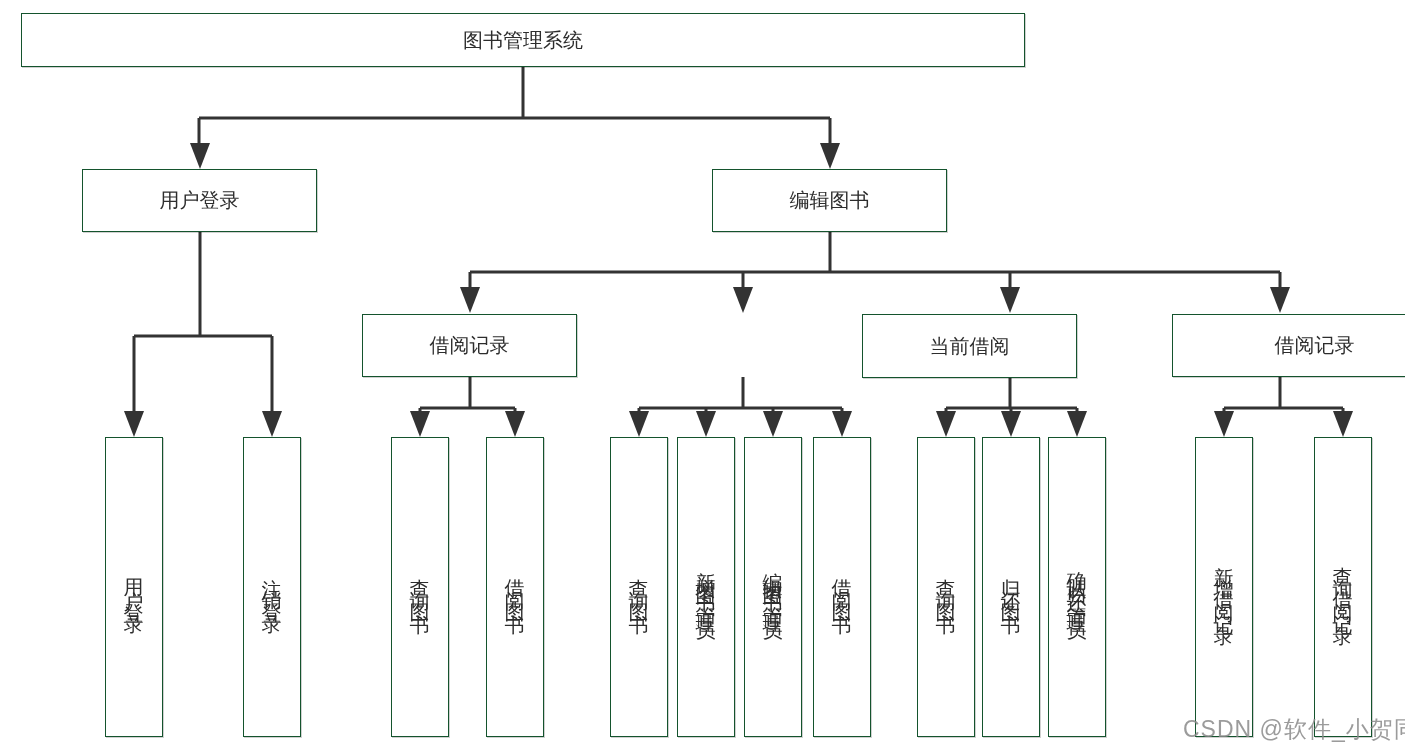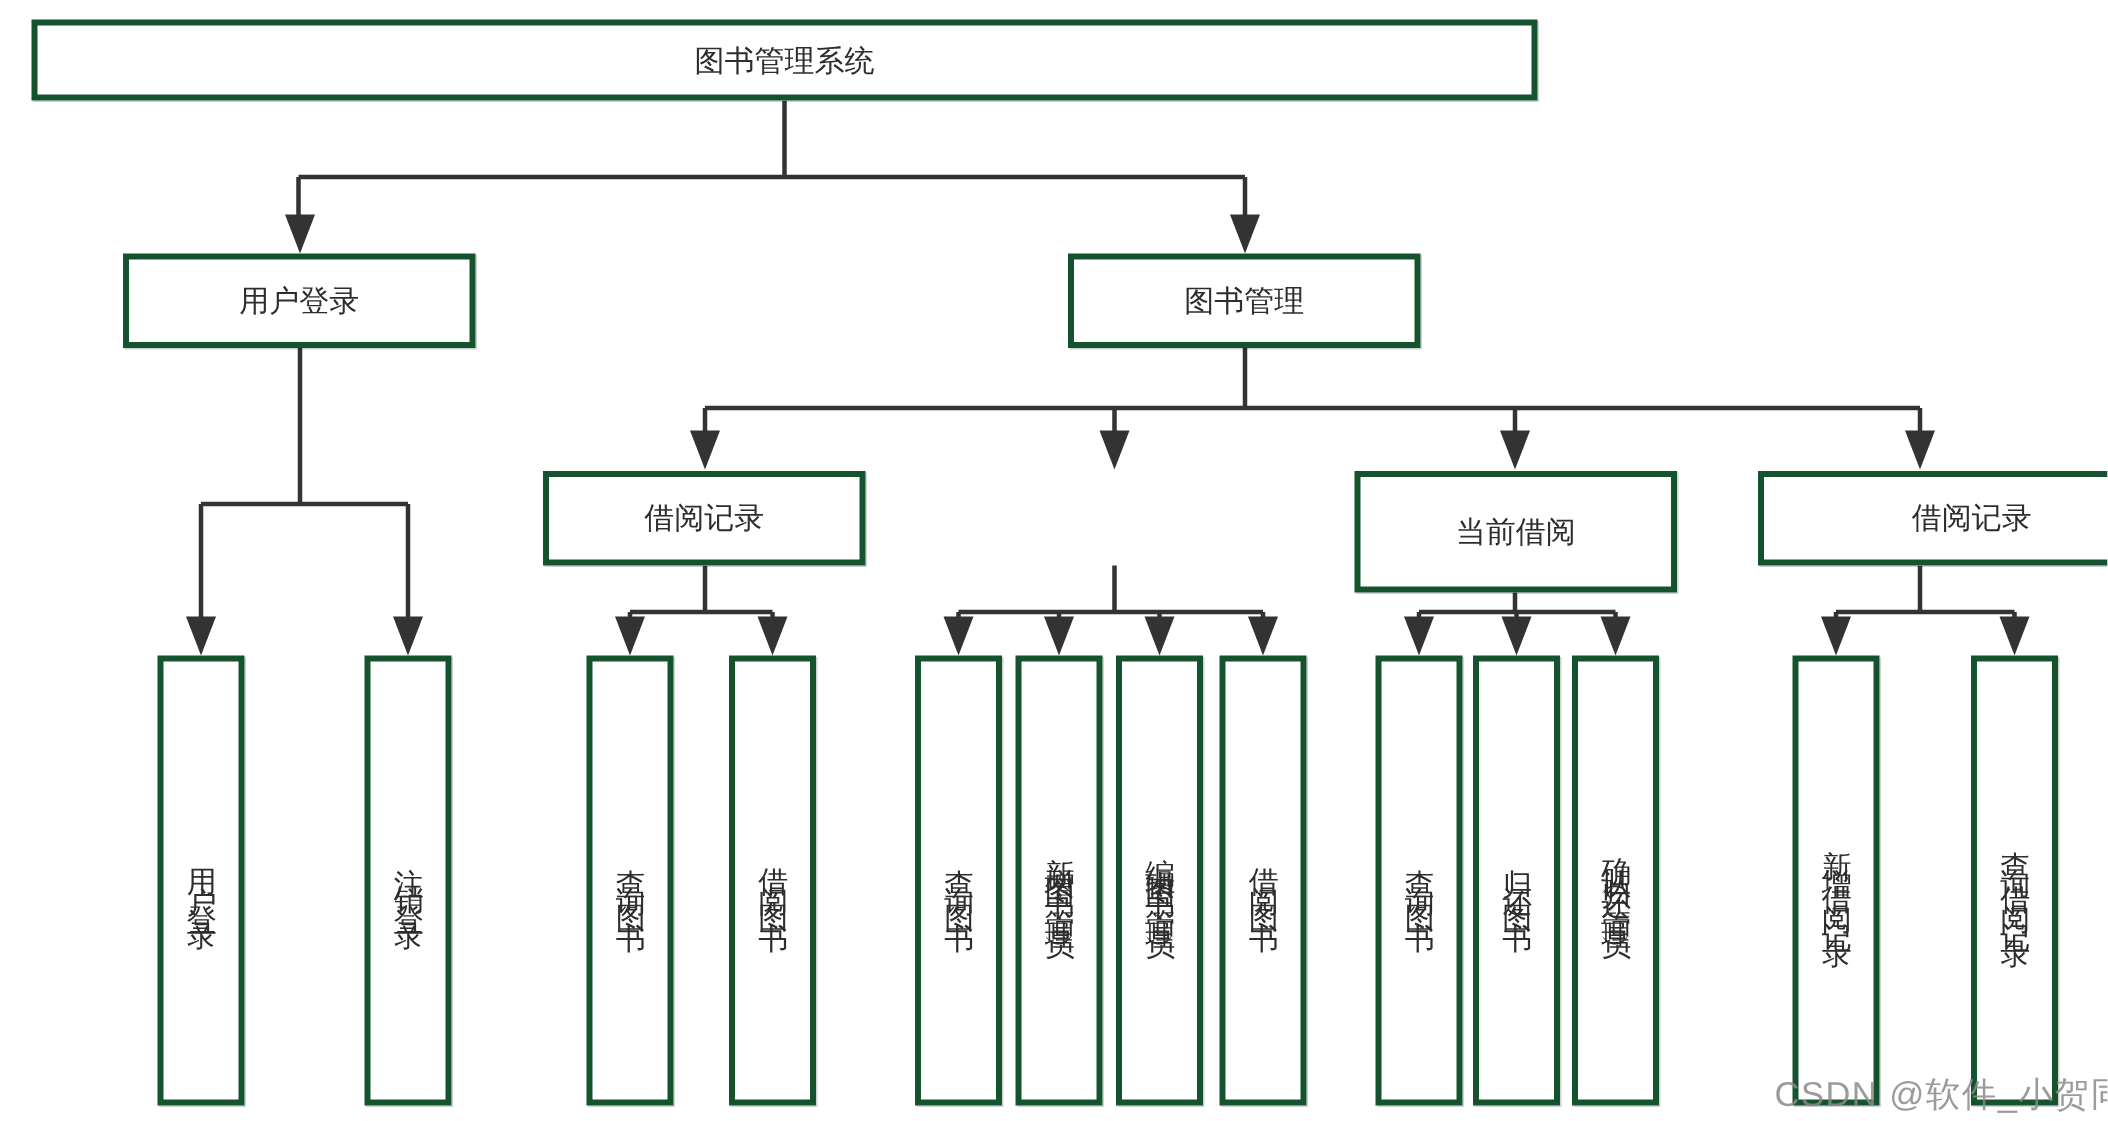--- a/index.html
+++ b/index.html
@@ -3,21 +3,21 @@
 <meta charset="utf-8">
 <style>
   html,body { margin:0; padding:0; background:#ffffff; }
   #stage {
     position:relative; width:1405px; height:747px; background:#ffffff;
     font-family:"Liberation Sans","DejaVu Sans",sans-serif; overflow:hidden;
   }
   #wires { position:absolute; left:0; top:0; width:1405px; height:747px; }
   .box {
     position:absolute; box-sizing:border-box; background:#ffffff;
-    border:4px solid #14532d; display:flex; align-items:center; justify-content:center;
+    border:1px solid #14532d; display:flex; align-items:center; justify-content:center;
     font-size:20px; color:#2d2d2d; text-align:center;
     box-shadow:1px 1px 0 rgba(0,0,0,0.18);
   }
   .vbox {
     writing-mode:vertical-rl; text-orientation:mixed; letter-spacing:12px;
     line-height:1; font-size:20px;
   }
   .vbox.tight { letter-spacing:7px; }
   .watermark {
     position:absolute; left:1183px; top:714px; font-size:23px;
@@ -58,24 +58,24 @@
       <polygon points="1001,411 1021,411 1011,437"></polygon>
       <polygon points="1067,411 1087,411 1077,437"></polygon>
       <polygon points="1214,411 1234,411 1224,437"></polygon>
       <polygon points="1333,411 1353,411 1343,437"></polygon>
     </g>
   </svg>
 
   <div class="box" style="left:21px;top:13px;width:1004px;height:54px;">图书管理系统</div>
 
   <div class="box" style="left:82px;top:169px;width:235px;height:63px;">用户登录</div>
-  <div class="box" style="left:712px;top:169px;width:235px;height:63px;">图书管理</div>
+  <div class="box" style="left:712px;top:169px;width:235px;height:63px;">编辑图书</div>
 
   <div class="box" style="left:362px;top:314px;width:215px;height:63px;">借阅记录</div>
-  <div class="box" style="left:903px;top:314px;width:215px;height:81px;">当前借阅</div>
+  <div class="box" style="left:862px;top:314px;width:215px;height:64px;">当前借阅</div>
   <div class="box" style="left:1172px;top:314px;width:256px;height:63px;padding-left:29px;">借阅记录</div>
 
   <div class="box vbox" style="left:105px;top:437px;width:58px;height:300px;">用户登录</div>
   <div class="box vbox" style="left:243px;top:437px;width:58px;height:300px;">注销登录</div>
 
   <div class="box vbox" style="left:391px;top:437px;width:58px;height:300px;">查询图书</div>
   <div class="box vbox" style="left:486px;top:437px;width:58px;height:300px;">借阅图书</div>
 
   <div class="box vbox" style="left:610px;top:437px;width:58px;height:300px;">查询图书</div>
   <div class="box vbox tight" style="left:677px;top:437px;width:58px;height:300px;">新增图书（管理员）</div>

